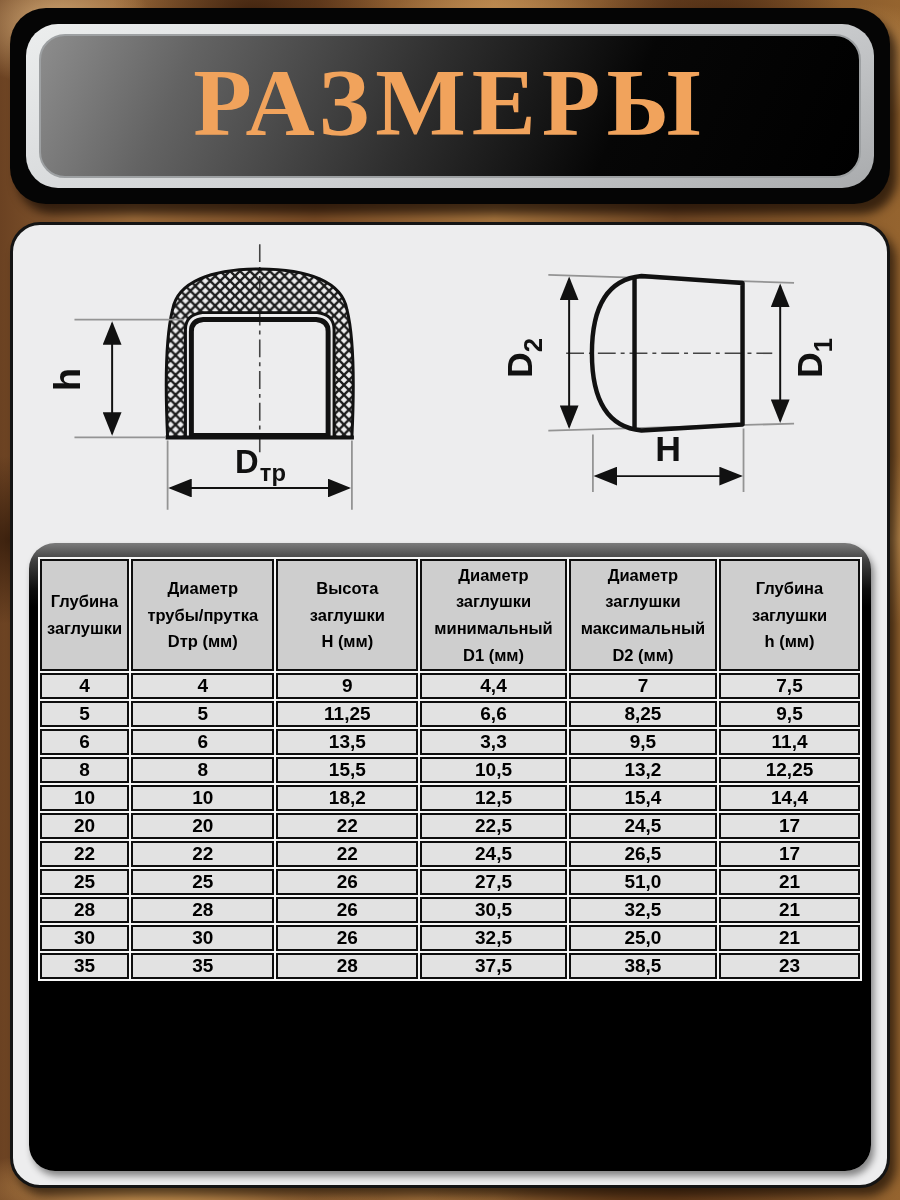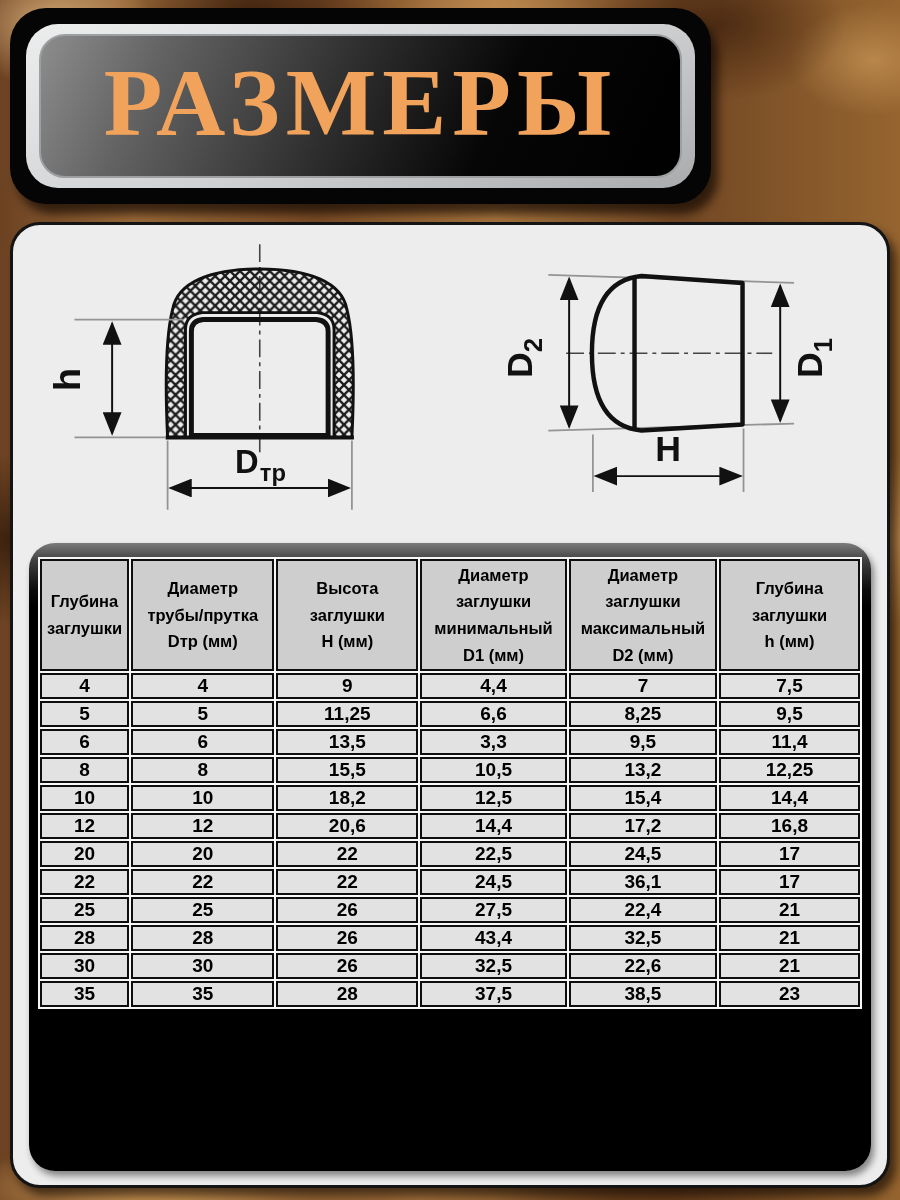--- a/index.html
+++ b/index.html
@@ -17,21 +17,21 @@
       radial-gradient(160px 120px at 1% 45%, rgba(50,26,10,.8), transparent 70%),
       radial-gradient(160px 120px at 99% 45%, rgba(210,160,95,.6), transparent 70%),
       radial-gradient(320px 60px at 18% 99%, rgba(228,172,96,.8), transparent 70%),
       radial-gradient(300px 60px at 70% 100%, rgba(92,52,20,.75), transparent 70%),
       radial-gradient(220px 50px at 45% 98%, rgba(208,152,82,.75), transparent 70%),
       linear-gradient(90deg,#6b4222,#9c6b3a 15%,#7a4c26 35%,#a8763f 55%,#714724 75%,#95642f 100%);
   }
 
   
   .banner-outer{
-    position:absolute; left:10px; top:8px; width:701px; height:196px;
+    position:absolute; left:10px; top:8px; width:880px; height:196px;
     background:#050505; border-radius:36px; padding:16px;
     box-shadow:7px 10px 10px rgba(18,9,3,.7);
   }
   .banner-frame{
     width:100%; height:100%; border-radius:32px; padding:10px 13px;
     background:linear-gradient(160deg,#eceeee 0%,#cfd1d3 55%,#a9abad 100%);
   }
   .banner-inner{
     width:100%; height:100%; border-radius:26px;
     border:2px solid #9da0a2;
@@ -224,65 +224,57 @@
             </tr>
             <tr>
               <td>10</td>
               <td>10</td>
               <td>18,2</td>
               <td>12,5</td>
               <td>15,4</td>
               <td>14,4</td>
             </tr>
             <tr>
-              <td>12</td>
-              <td>12</td>
-              <td>20,6</td>
-              <td>14,4</td>
-              <td>17,2</td>
-              <td>16,8</td>
-            </tr>
-            <tr>
               <td>20</td>
               <td>20</td>
               <td>22</td>
               <td>22,5</td>
               <td>24,5</td>
               <td>17</td>
             </tr>
             <tr>
               <td>22</td>
               <td>22</td>
               <td>22</td>
               <td>24,5</td>
-              <td>36,1</td>
+              <td>26,5</td>
               <td>17</td>
             </tr>
             <tr>
               <td>25</td>
               <td>25</td>
               <td>26</td>
               <td>27,5</td>
-              <td>22,4</td>
+              <td>51,0</td>
               <td>21</td>
             </tr>
             <tr>
               <td>28</td>
               <td>28</td>
               <td>26</td>
-              <td>43,4</td>
+              <td>30,5</td>
               <td>32,5</td>
               <td>21</td>
             </tr>
             <tr>
               <td>30</td>
               <td>30</td>
               <td>26</td>
               <td>32,5</td>
-              <td>22,6</td>
+              <td>25,0</td>
               <td>21</td>
             </tr>
             <tr>
               <td>35</td>
               <td>35</td>
               <td>28</td>
               <td>37,5</td>
               <td>38,5</td>
               <td>23</td>
             </tr>

